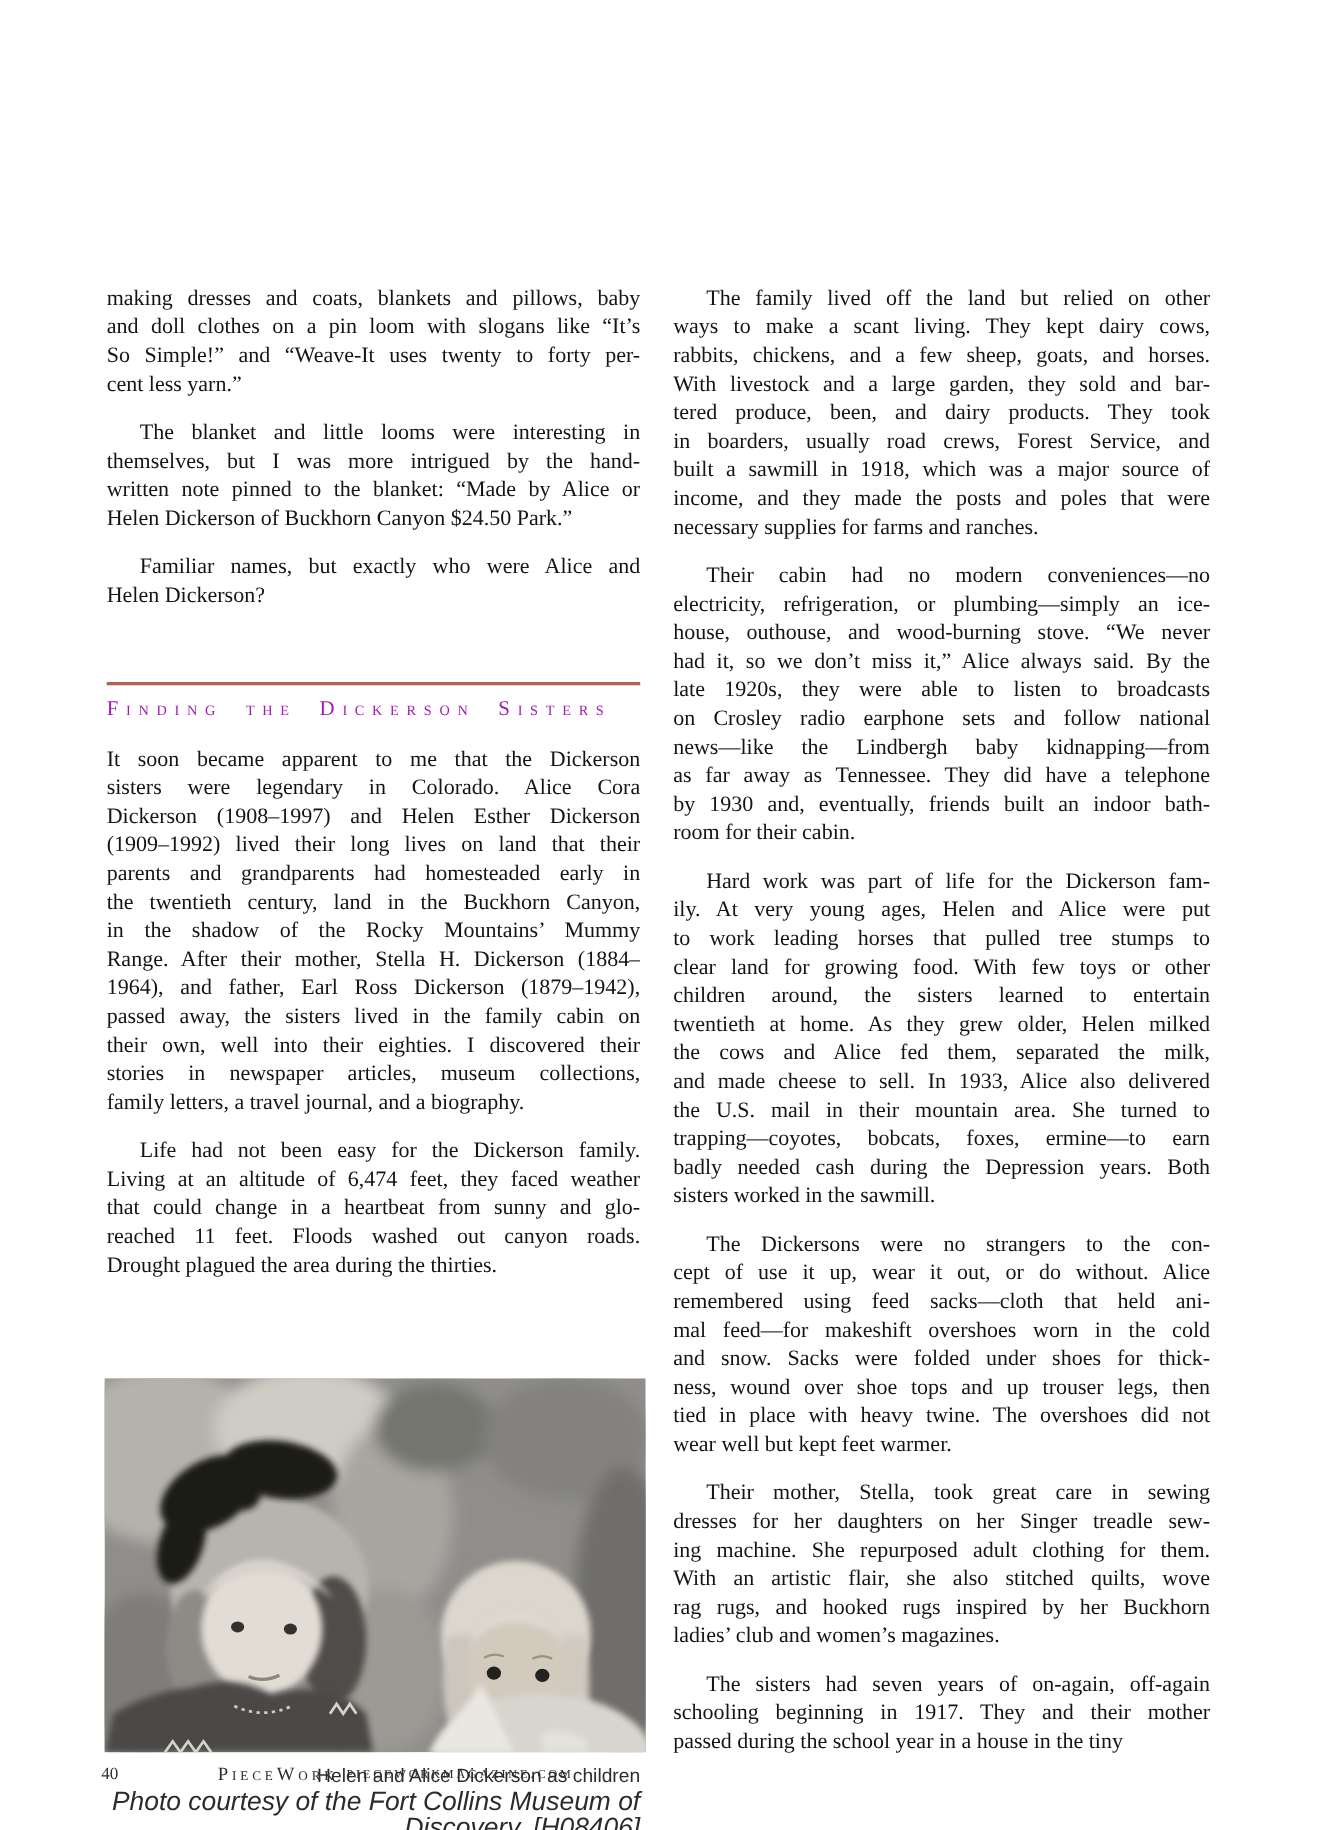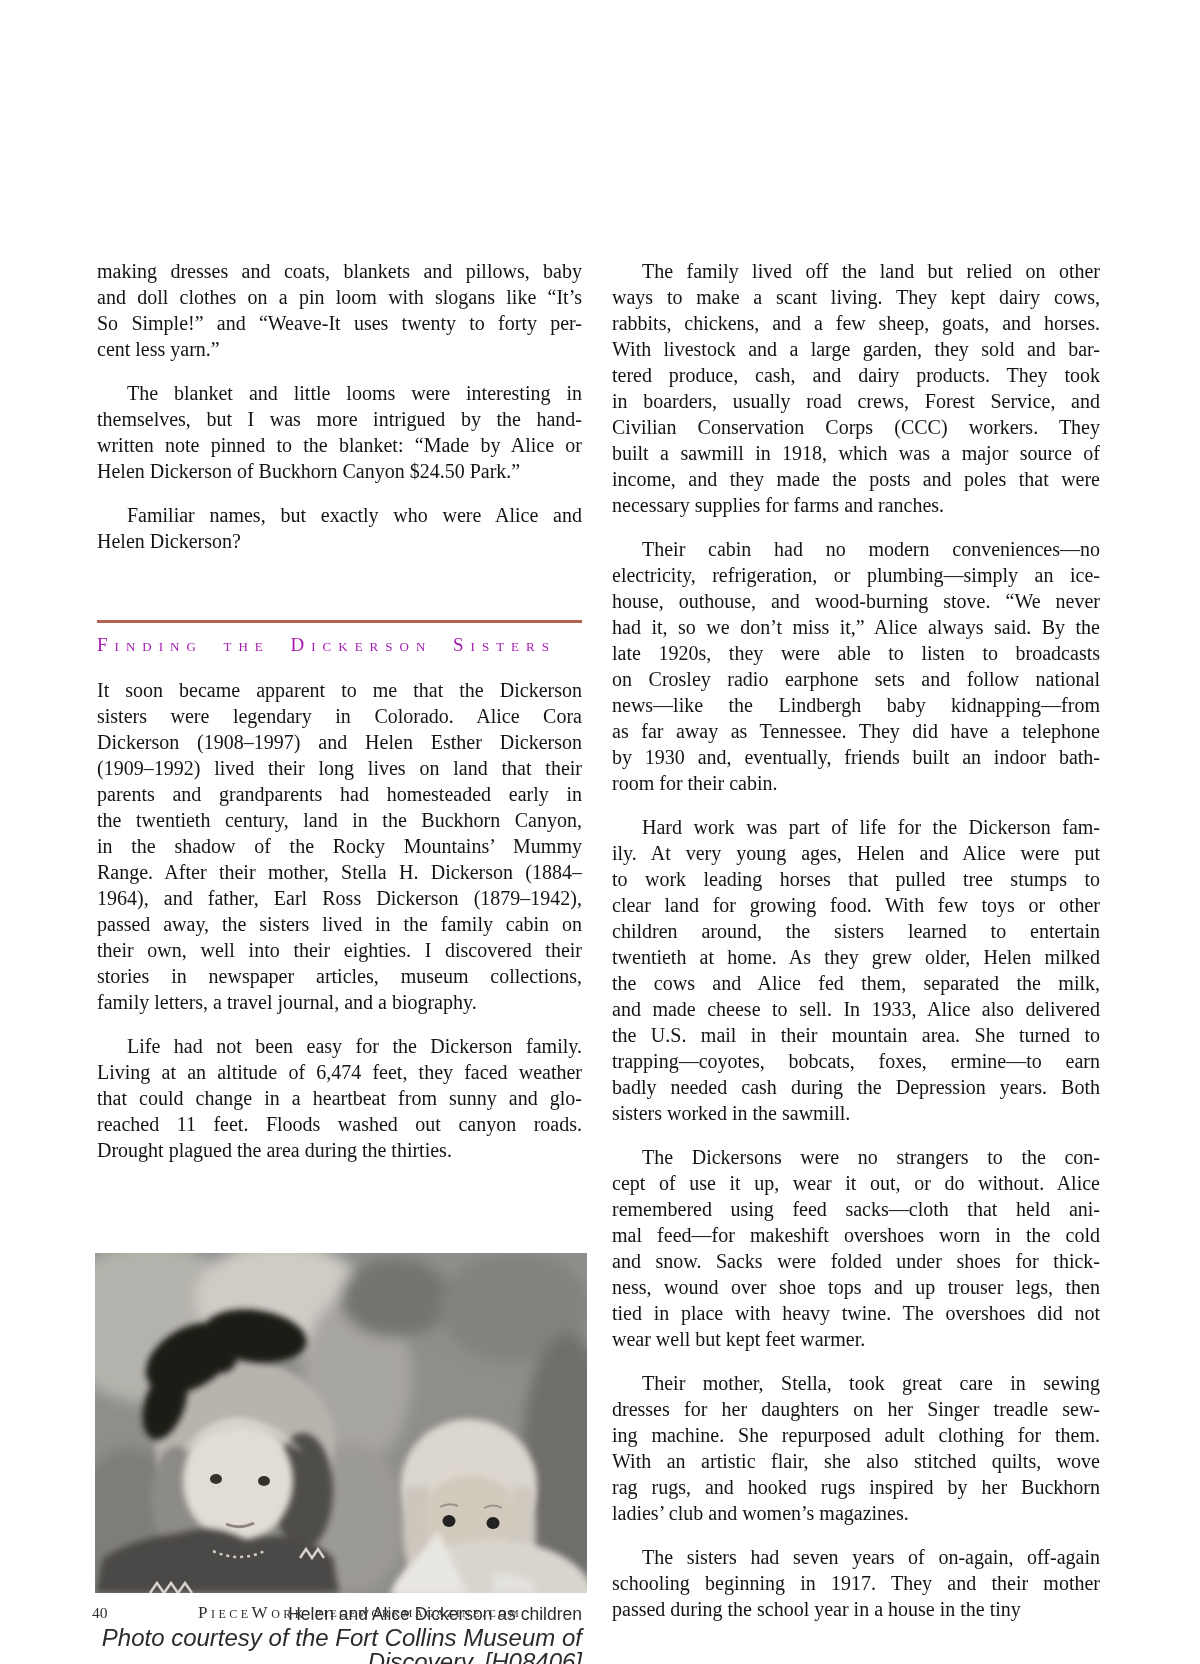--- a/index.html
+++ b/index.html
@@ -143,23 +143,22 @@
       </figcaption>
     </figure>
   </div>
 
   <div class="col col-right">
     <div class="para indent">
         <div class="ln">The family lived off the land but relied on other</div>
         <div class="ln">ways to make a scant living. They kept dairy cows,</div>
         <div class="ln">rabbits, chickens, and a few sheep, goats, and horses.</div>
         <div class="ln">With livestock and a large garden, they sold and bar-</div>
-        <div class="ln">tered produce, cash, and dairy products. They took</div>
+        <div class="ln">tered produce, been, and dairy products. They took</div>
         <div class="ln">in boarders, usually road crews, Forest Service,  and</div>
-        <div class="ln">Civilian Conservation Corps (CCC) workers. They</div>
         <div class="ln">built a sawmill in 1918, which was a major source of</div>
         <div class="ln">income, and they made the posts and poles that were</div>
         <div class="ln last">necessary supplies for farms and ranches.</div>
       </div>
     <div class="para indent">
         <div class="ln">Their cabin had no modern conveniences—no</div>
         <div class="ln">electricity, refrigeration, or plumbing—simply an ice-</div>
         <div class="ln">house, outhouse, and wood-burning stove. “We never</div>
         <div class="ln">had it, so we don’t miss it,” Alice always said. By the</div>
         <div class="ln">late 1920s, they were able to listen to broadcasts</div>

